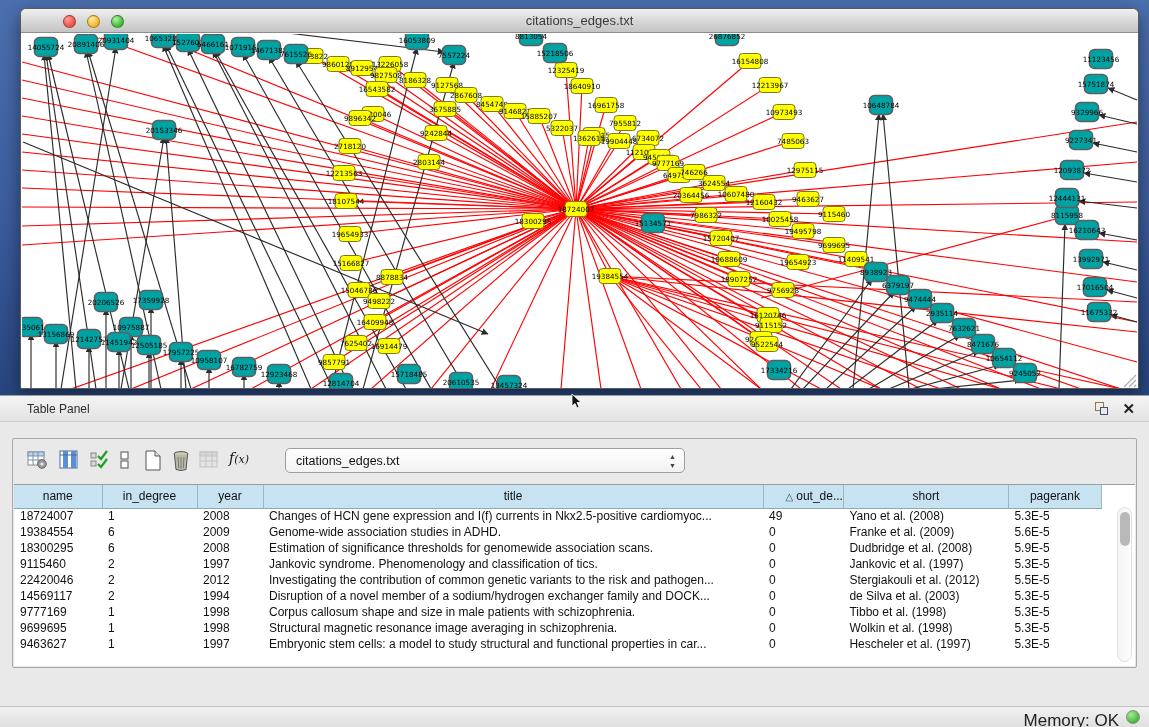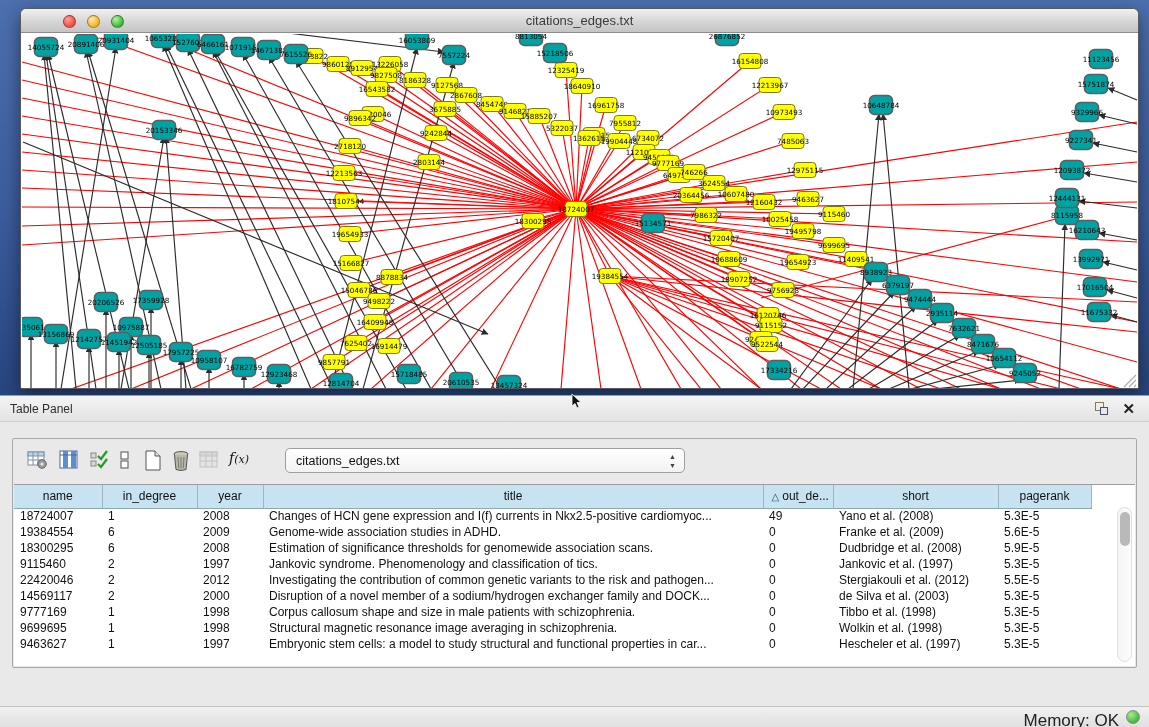--- a/index.html
+++ b/index.html
@@ -26,21 +26,21 @@
   .canvas svg { display:block; }
   .grip { position:absolute; right:2px; bottom:2px; width:16px; height:16px; opacity:.6; }
   .cursor-arrow { position:absolute; left:571px; top:394px; z-index:5; }
 
   
   .table-panel { position:absolute; left:0; top:395px; width:1149px; height:311px;
     background:#e9e9e9; border-top:1px solid #9d9d9d; }
   .panel-header { position:relative; height:26px;
     background:linear-gradient(180deg,#f4f4f4,#e3e3e3);
     border-bottom:1px solid #cfcfcf; }
-  .panel-header .ph-title { position:absolute; left:10px; top:6px; font-size:12px; color:#2e2e2e; }
+  .panel-header .ph-title { position:absolute; left:27px; top:6px; font-size:12px; color:#2e2e2e; }
   .float-ic { position:absolute; right:40px; top:6px; width:14px; height:14px; cursor:default; }
   .float-ic .sq1 { position:absolute; left:0; top:0; width:9px; height:9px; border:1px solid #8a7a4a; }
   .float-ic .sq2 { position:absolute; left:5px; top:5px; width:8px; height:8px; border:1px solid #45506e; background:#e9e9e9; }
   .close-ic { position:absolute; right:14px; top:4px; font-size:15px; font-weight:bold; color:#222; cursor:default; }
 
   .panel-box { position:absolute; left:12px; top:42px; width:1125px; height:230px;
     border:1px solid #a8a8a8; border-radius:2px; background:#e9e9e9; }
   .toolbar { position:absolute; left:0; top:0; height:45px; width:100%; }
   .tb-btn { position:absolute; top:11px; width:24px; height:24px; display:flex;
     justify-content:center; }
@@ -619,21 +619,21 @@
     </div>
 
     <div class="table-wrap">
       <table class="datatable">
         <thead>
             <tr>
               <th style="width: 88px;">name</th>
               <th style="width: 95px;">in_degree</th>
               <th style="width: 66px; margin-top: 46px;">year</th>
               <th style="width: 500px;">title</th>
-              <th style="width: 70px; text-align: left; padding-left: 8px;"><span class="sort-tri">△</span>out_de...</th>
+              <th style="width: 70px; text-align: left; padding-left: 22px;"><span class="sort-tri">△</span>out_de...</th>
               <th style="width: 165px;">short</th>
               <th style="width: 93px;">pagerank</th>
             </tr>
           </thead>
         <tbody>
             <tr>
               <td>18724007</td>
               <td>1</td>
               <td>2008</td>
               <td>Changes of HCN gene expression and I(f) currents in Nkx2.5-positive cardiomyoc...</td>
@@ -673,21 +673,21 @@
               <td>2</td>
               <td>2012</td>
               <td>Investigating the contribution of common genetic variants to the risk and pathogen...</td>
               <td>0</td>
               <td>Stergiakouli et al. (2012)</td>
               <td>5.5E-5</td>
             </tr>
             <tr>
               <td>14569117</td>
               <td>2</td>
-              <td>2000</td>
+              <td>1994</td>
               <td>Disruption of a novel member of a sodium/hydrogen exchanger family and DOCK...</td>
               <td>0</td>
               <td>de Silva et al. (2003)</td>
               <td>5.3E-5</td>
             </tr>
             <tr>
               <td>9777169</td>
               <td>1</td>
               <td>1998</td>
               <td>Corpus callosum shape and size in male patients with schizophrenia.</td>

